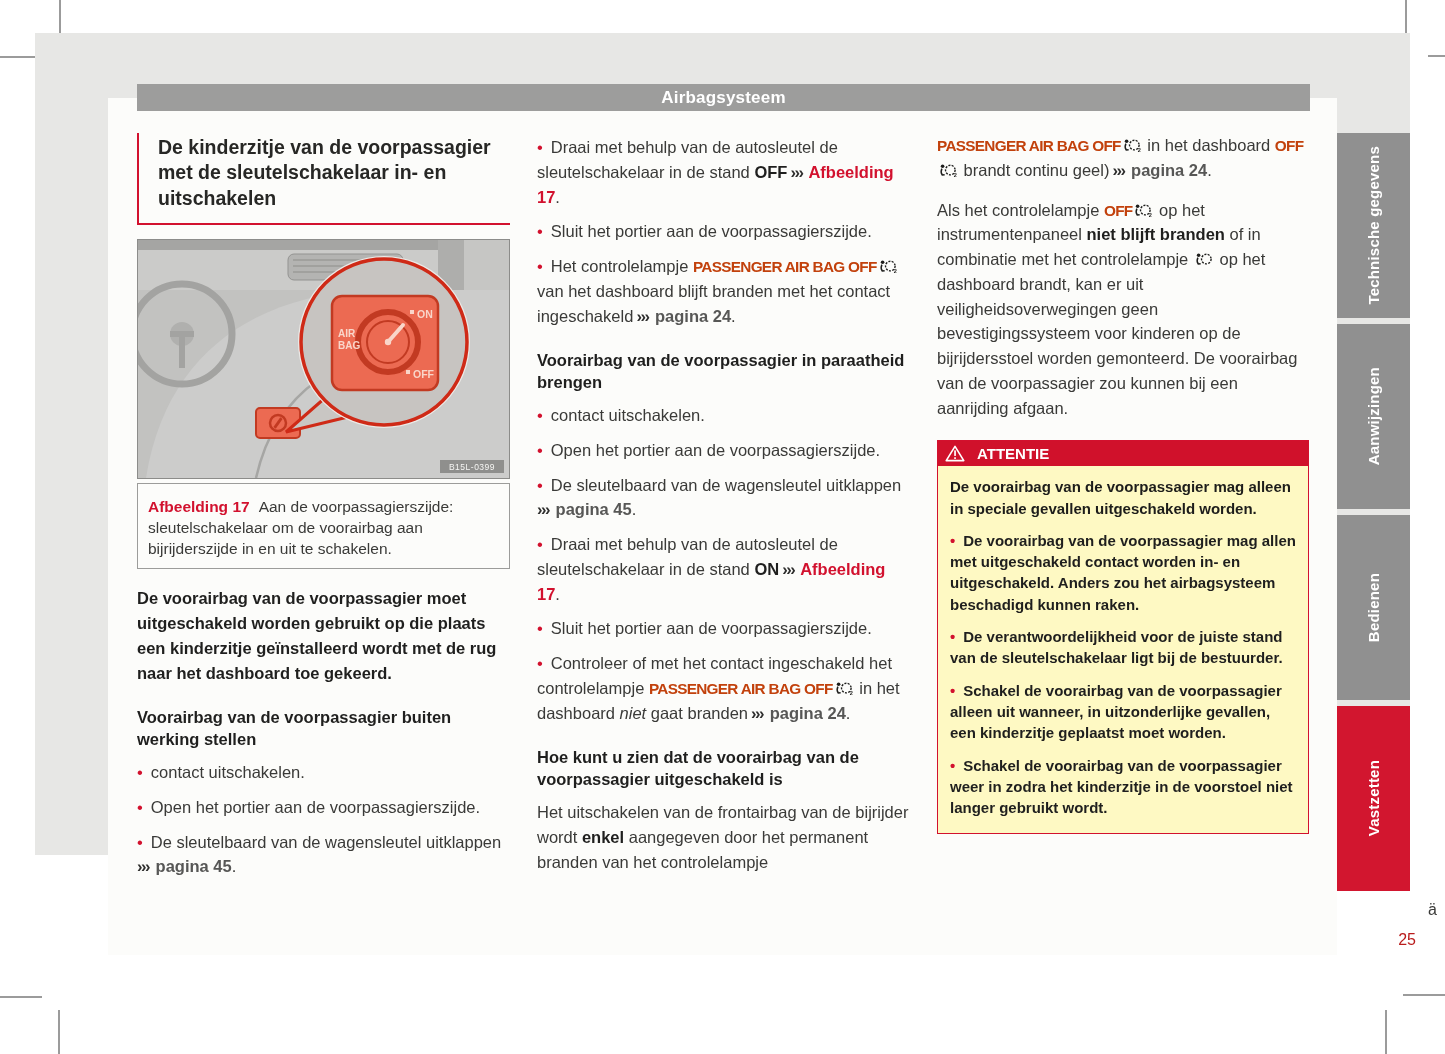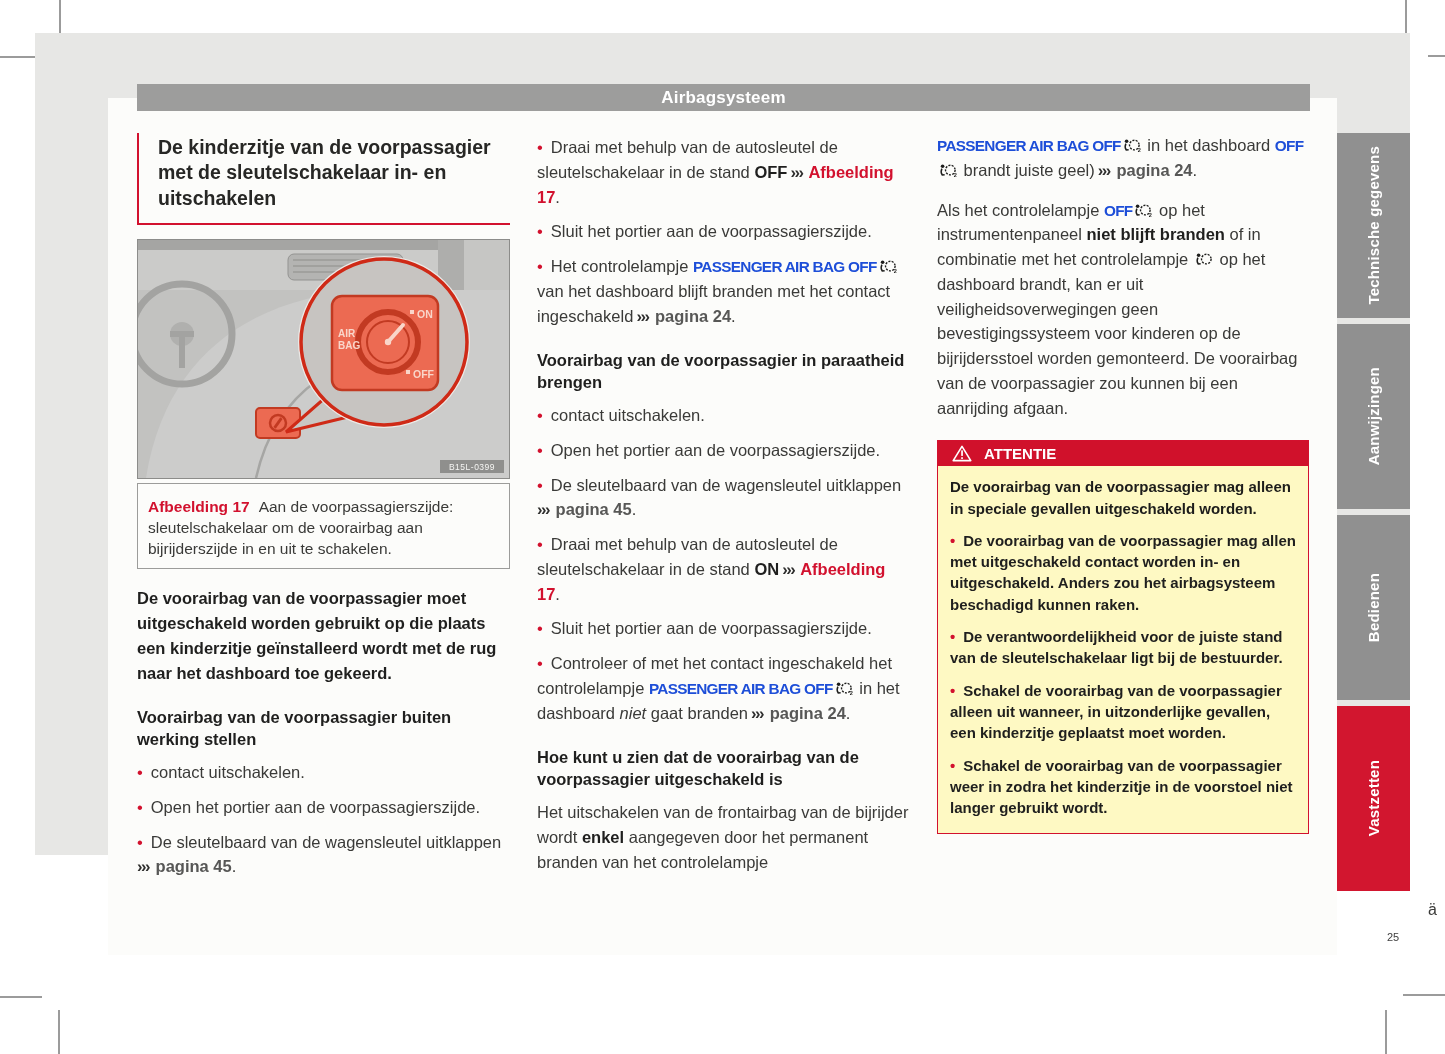--- a/index.html
+++ b/index.html
@@ -30,35 +30,35 @@
   .dot{color:#d2112e;margin-right:8px;}
   .para{margin:0 0 15px;font-size:16.5px;line-height:1.5;}
   .col-mid .para{margin:8px 0 0;}
   
   .sg-n{}
   .sg-b{font-weight:700;color:#1f1f1e;}
   .sg-i{font-style:italic;}
   .sg-rb{font-weight:700;color:#d2112e;}
   .sg-gb{font-weight:700;color:#575756;}
   .sg-ch{font-weight:700;color:#2e2e2d;letter-spacing:-1.5px;padding-right:2px;}
-  .sg-pab{font-weight:700;color:#1d4ed8;letter-spacing:-.7px;font-size:.93em;}
+  .sg-pab{font-weight:700;color:#c2410c;letter-spacing:-.7px;font-size:.93em;}
   .aicon{display:inline-block;margin:0 2px;}
   
   .attention{border:1px solid #d2112e;margin-top:6px;}
   .attn-head{background:#d0112b;color:#ffffff;font-weight:700;font-size:15px;height:25px;
-             display:flex;align-items:center;gap:10px;padding:0 12px;}
+             display:flex;align-items:center;gap:10px;padding:0 5px;}
   .attn-body{background:#fef9c3;padding:10px 12px 15px;}
   .attn-lead{font-weight:700;font-size:15px;line-height:1.42;color:#1d1d1b;margin:0;}
   .attn-body .bullet{font-size:15px;line-height:1.42;font-weight:700;color:#1d1d1b;margin-top:11px;}
   
   .tab{position:absolute;left:1302px;width:73px;height:185px;background:#909090;
        display:flex;align-items:center;justify-content:center;}
   .tab span{writing-mode:vertical-rl;transform:rotate(180deg);font-size:15px;font-weight:700;color:#fff;letter-spacing:.2px;}
   .tab-active{background:#d2162f;}
-  .pagenum{position:absolute;left:1335px;top:898px;width:46px;text-align:center;font-size:11px;color:#404040;}
+  .pagenum{position:absolute;left:1335px;top:898px;width:46px;text-align:right;font-size:16px;color:#b91c1c;}
   .edge-frag{position:absolute;left:1428px;top:901px;font-size:16px;color:#3a3a38;}
 </style>
 </head>
 <body>
 
 <div class="canvas">
 
   <div class="crop" style="left:59px;top:0;width:2px;height:40px;"></div>
   <div class="crop" style="left:0;top:56px;width:42px;height:2px;"></div>
   <div class="crop" style="left:1405px;top:0;width:2px;height:40px;"></div>
@@ -175,21 +175,21 @@
       <p class="para"><span class="sg-pab">PASSENGER AIR BAG OFF</span><span class="aicon"><svg viewBox="0 0 21 17" width="18" height="15" style="vertical-align:-2px">
               <circle cx="4.2" cy="3.6" r="2.1" fill="#1d1d1b"></circle>
               <path d="M3.4 6.4 C2 9.2 2.2 11.6 3.8 13.8 L6.6 13.4" stroke="#1d1d1b" stroke-width="1.7" fill="none"></path>
               <circle cx="13.2" cy="8" r="5.6" fill="none" stroke="#1d1d1b" stroke-width="1.6" stroke-dasharray="2.4 1.5"></circle>
               <text x="20.8" y="16.6" font-size="6.5" fill="#1d1d1b" text-anchor="end" font-weight="bold">2</text>
             </svg></span><span class="sg-n"> in het dashboard </span><span class="sg-pab">OFF</span><span class="aicon"><svg viewBox="0 0 21 17" width="18" height="15" style="vertical-align:-2px">
               <circle cx="4.2" cy="3.6" r="2.1" fill="#1d1d1b"></circle>
               <path d="M3.4 6.4 C2 9.2 2.2 11.6 3.8 13.8 L6.6 13.4" stroke="#1d1d1b" stroke-width="1.7" fill="none"></path>
               <circle cx="13.2" cy="8" r="5.6" fill="none" stroke="#1d1d1b" stroke-width="1.6" stroke-dasharray="2.4 1.5"></circle>
               <text x="20.8" y="16.6" font-size="6.5" fill="#1d1d1b" text-anchor="end" font-weight="bold">2</text>
-            </svg></span><span class="sg-n"> brandt juiste geel)</span><span class="sg-ch"> ›››</span><span class="sg-gb"> pagina 24</span><span class="sg-n">.</span></p>
+            </svg></span><span class="sg-n"> brandt continu geel)</span><span class="sg-ch"> ›››</span><span class="sg-gb"> pagina 24</span><span class="sg-n">.</span></p>
       <p class="para" style="margin-bottom:20px;"><span class="sg-n">Als het controlelampje </span><span class="sg-pab">OFF</span><span class="aicon"><svg viewBox="0 0 21 17" width="18" height="15" style="vertical-align:-2px">
               <circle cx="4.2" cy="3.6" r="2.1" fill="#1d1d1b"></circle>
               <path d="M3.4 6.4 C2 9.2 2.2 11.6 3.8 13.8 L6.6 13.4" stroke="#1d1d1b" stroke-width="1.7" fill="none"></path>
               <circle cx="13.2" cy="8" r="5.6" fill="none" stroke="#1d1d1b" stroke-width="1.6" stroke-dasharray="2.4 1.5"></circle>
               <text x="20.8" y="16.6" font-size="6.5" fill="#1d1d1b" text-anchor="end" font-weight="bold">2</text>
             </svg></span><span class="sg-n"> op het instrumentenpaneel </span><span class="sg-b">niet blijft branden</span><span class="sg-n"> of in combinatie met het controlelampje </span><span class="aicon"><svg viewBox="0 0 21 17" width="18" height="15" style="vertical-align:-2px">
               <circle cx="4.2" cy="3.6" r="2.1" fill="#1d1d1b"></circle>
               <path d="M3.4 6.4 C2 9.2 2.2 11.6 3.8 13.8 L6.6 13.4" stroke="#1d1d1b" stroke-width="1.7" fill="none"></path>
               <circle cx="13.2" cy="8" r="5.6" fill="none" stroke="#1d1d1b" stroke-width="1.6" stroke-dasharray="2.4 1.5"></circle>
             </svg></span><span class="sg-n"> op het dashboard brandt, kan er uit veiligheidsoverwegingen geen bevestigingssysteem voor kinderen op de bijrijdersstoel worden gemonteerd. De voorairbag van de voorpassagier zou kunnen bij een aanrijding afgaan.</span></p>

